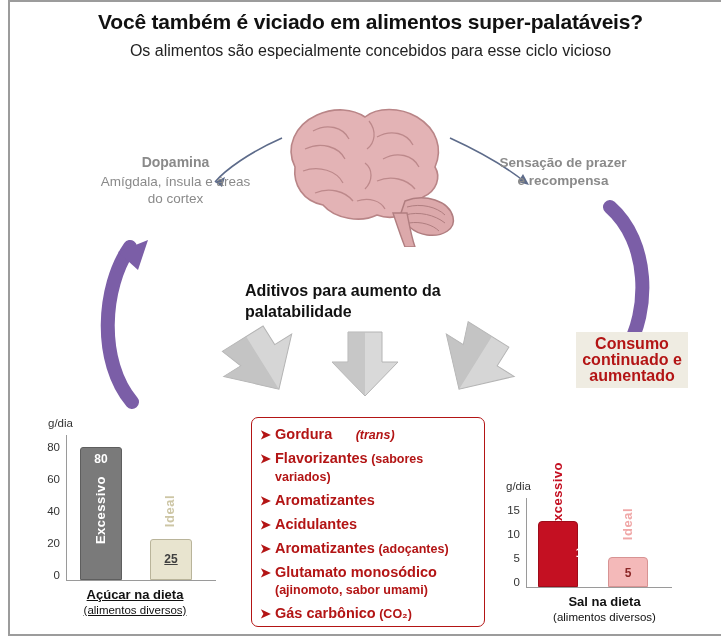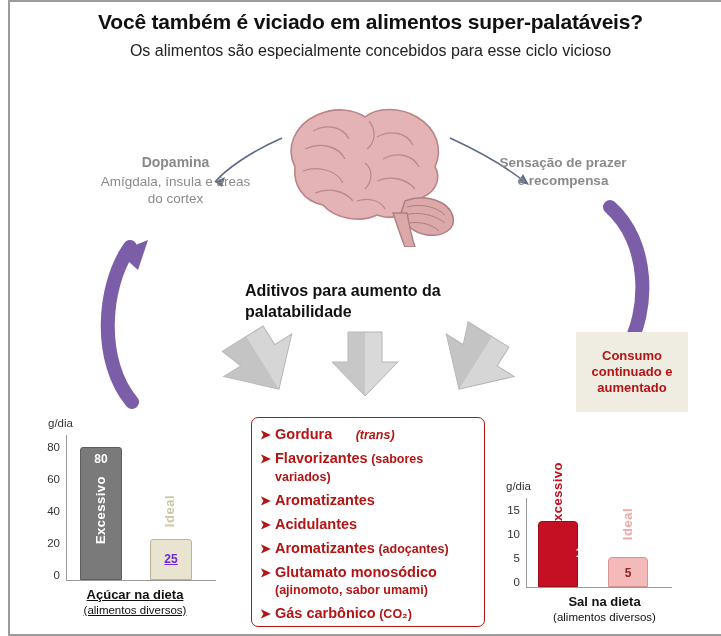--- a/index.html
+++ b/index.html
@@ -79,25 +79,25 @@
     font-weight: bold;
     line-height: 18px;
   }
   .consumo {
     position: absolute;
     left: 566px;
     top: 330px;
     width: 112px;
     text-align: center;
     color: #b31515;
-    font-size: 13px;
+    font-size: 16px;
     font-weight: bold;
     line-height: 16px;
     background: #efece2;
-    padding: 16px 2px;
+    padding: 4px 2px;
     box-sizing: border-box;
   }
   .aditivos {
     position: absolute;
     left: 235px;
     top: 278px;
     width: 260px;
     text-align: left;
     color: #111111;
     font-size: 16px;
@@ -328,21 +328,21 @@
 
     <div class="axis-line" style="left:26px; top:18px; width:1px; height:146px;"></div>
     <div class="axis-line" style="left:26px; top:163px; width:150px; height:1px;"></div>
 
     <div class="bar" style="left:40px; top:30px; width:42px; height:133px; background:#7a7a7a; border:1px solid #5e5e5e; border-radius:3px 3px 0 0;">
       <div class="bar-val" style="top:4px; color:#ffffff;">80</div>
       <div class="vlabel" style="left:12px; top:28px; color:#ffffff;">Excessivo</div>
     </div>
 
     <div class="bar" style="left:110px; top:122px; width:42px; height:41px; background:#e8e4cf; border:1px solid #b9b49a; border-radius:3px 3px 0 0;">
-      <div class="bar-val" style="top:12px; color:#6d28d9;text-decoration:underline;">25</div>
+      <div class="bar-val" style="top:12px; color:#404040;text-decoration:underline;">25</div>
     </div>
     <div class="vlabel" style="left:122px; top:78px; color:#cdc6a5;">Ideal</div>
 
     <div class="cap" style="left:0; top:170px; width:190px;text-decoration:underline;">
       <b>Açúcar na dieta</b><br>
       <span class="small">(alimentos diversos)</span>
     </div>
   </div>
 
   <div class="chart" id="salt-chart">

